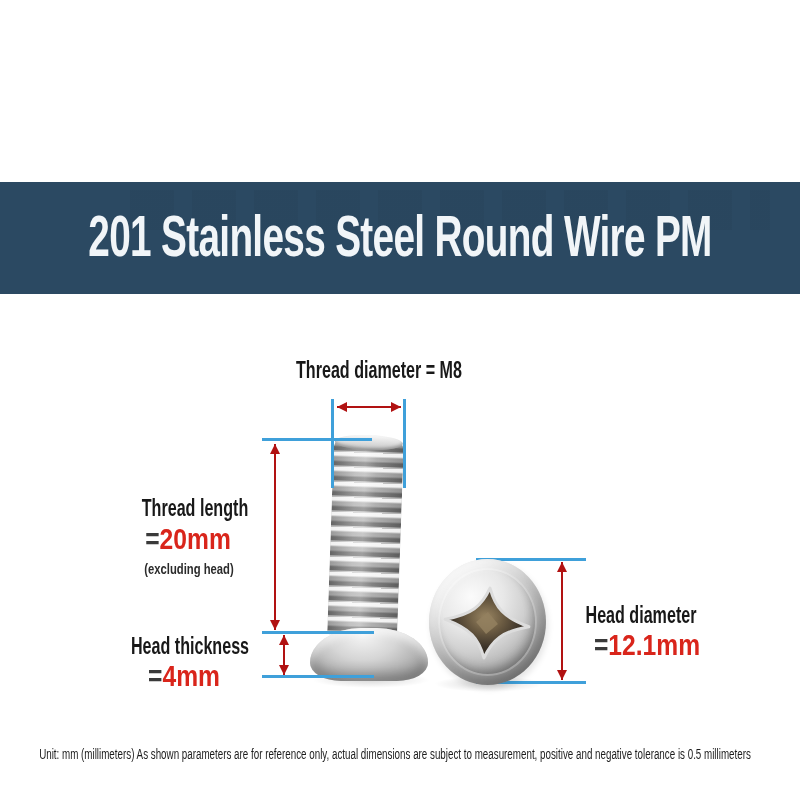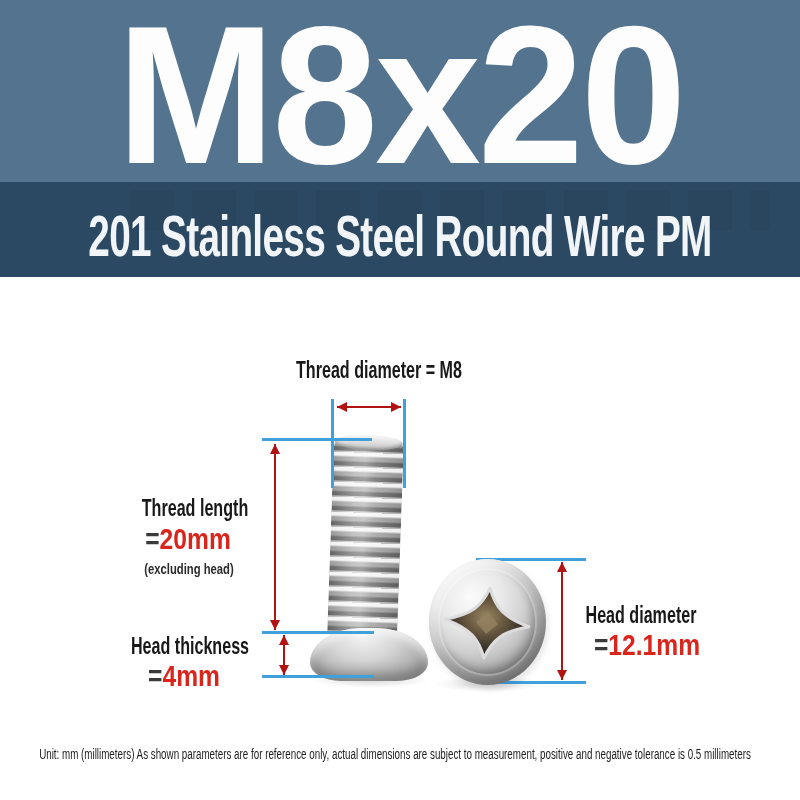--- a/index.html
+++ b/index.html
@@ -4,21 +4,21 @@
 <style>
   html,body{margin:0;padding:0;background:#ffffff;}
   .stage{position:relative;width:800px;height:800px;overflow:hidden;background:#ffffff;
          font-family:"Liberation Sans",sans-serif;}
 
   
   .banner-top{position:absolute;left:0;top:0;width:800px;height:182px;background:#53738f;
               display:flex;align-items:center;justify-content:center;}
   .size-text{color:#fdfdfd;font-weight:bold;font-size:196px;line-height:1;letter-spacing:-3px;
              padding-top:10px;transform:scaleX(0.97);}
-  .banner-sub{position:absolute;left:0;top:182px;width:800px;height:95px;background:#2b4962;}
+  .banner-sub{position:absolute;left:0;top:182px;width:800px;height:112px;background:#2b4962;}
   .ghost{position:absolute;left:130px;top:8px;width:640px;height:40px;opacity:.55;
          background:repeating-linear-gradient(90deg,rgba(0,0,0,.07) 0 44px,rgba(0,0,0,0) 44px 62px);}
   .sub-text{position:absolute;left:400px;top:17px;white-space:nowrap;color:#f1f5f8;font-weight:bold;
             font-size:57px;line-height:1.3;letter-spacing:-1px;transform:translateX(-50%) scaleX(0.68);}
 
   
   .bl{position:absolute;background:#3fa0da;z-index:6;}
   .arr-v{position:absolute;width:2px;background:#b11212;z-index:7;}
   .arr-v::before{content:"";position:absolute;left:50%;top:0;transform:translateX(-50%);
                  border:5px solid transparent;border-top:0;border-bottom:10px solid #b11212;}
@@ -66,23 +66,20 @@
          box-shadow:inset -5px -10px 16px rgba(0,0,0,.3),inset 4px 6px 10px rgba(255,255,255,.8),2px 4px 6px rgba(0,0,0,.1);}
   .head-ring{position:absolute;left:9px;top:9px;right:9px;bottom:9px;border-radius:50%;
          box-shadow:inset 0 0 0 2px rgba(255,255,255,.35),inset -4px -6px 9px rgba(0,0,0,.18);}
   .recess{position:absolute;left:10px;top:22px;transform:rotate(5deg);}
 </style>
 </head>
 <body>
 
 <div class="stage">
 
-  <header class="banner-top">
-    <div class="size-text">M8x20</div>
-  </header>
 
   <div class="banner-sub">
     <div class="ghost"></div>
     <div class="sub-text">201 Stainless Steel Round Wire PM</div>
   </div>
 
   <main>
 
     <div class="screw-shadow" style="left:312px;top:672px;width:118px;"></div>
     <div class="shank"></div>

